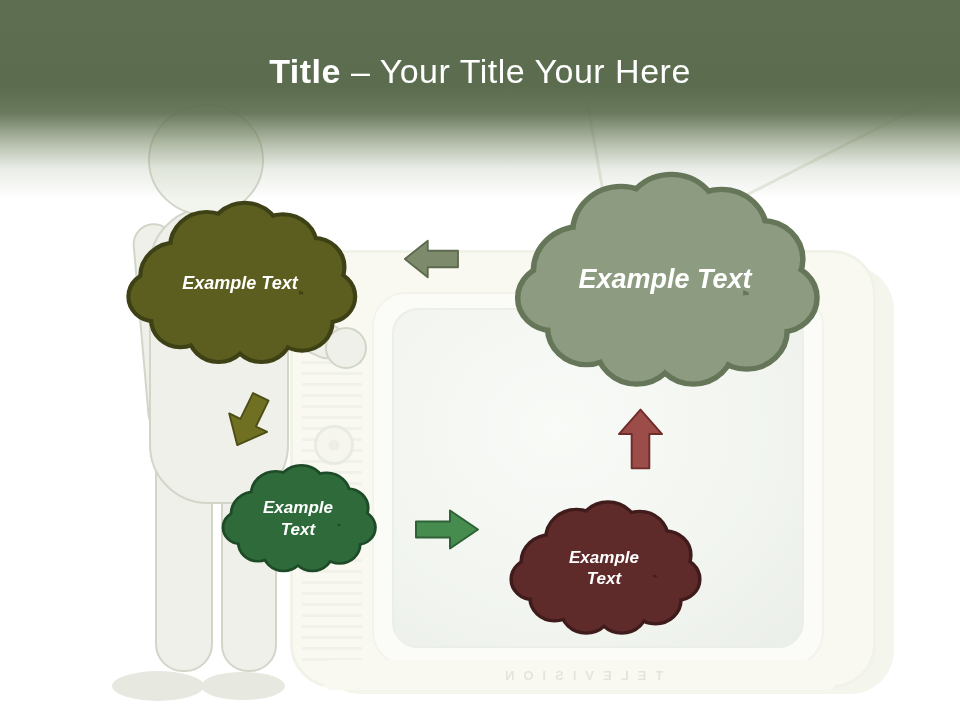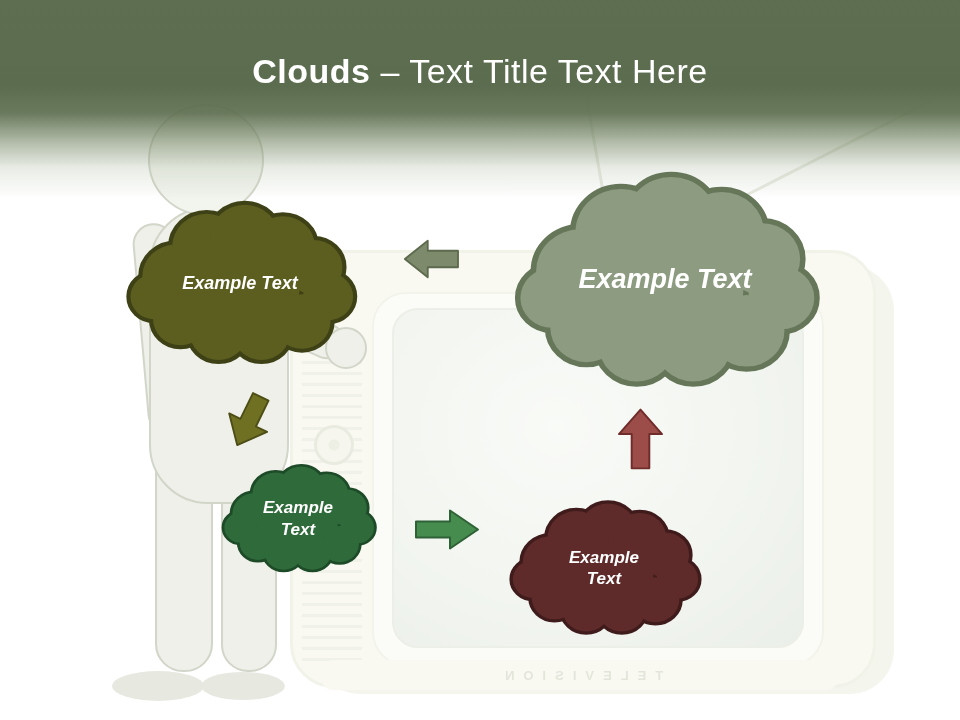--- a/index.html
+++ b/index.html
@@ -123,22 +123,22 @@
       <rect x="92" y="112" width="138" height="295" rx="58"></rect>
       <rect x="200" y="196" width="100" height="34" rx="17" transform="rotate(24 200 196)"></rect>
       <circle cx="288" cy="252" r="20"></circle>
       <ellipse cx="148" cy="64" rx="57" ry="55" fill="#f2f4ee"></ellipse>
     </g>
   </svg>
 
   <div class="header-overlay"></div>
 
   <div class="slide-title">
-    <span class="bold">Clouds</span>
-    <span>– Text Title Text Here</span>
+    <span class="bold">Title</span>
+    <span>– Your Title Your Here</span>
   </div>
 
   <div class="cloud cloud-olive">
     <svg viewBox="-5 -5 210 150" preserveAspectRatio="none">
       <use href="#cloud-shape" stroke-width="7" fill="#3e4015" stroke="#3e4015"></use>
       <use href="#cloud-shape" fill="#5b5e1f"></use>
     </svg>
     <div class="cloud-label">Example Text</div>
   </div>
 

